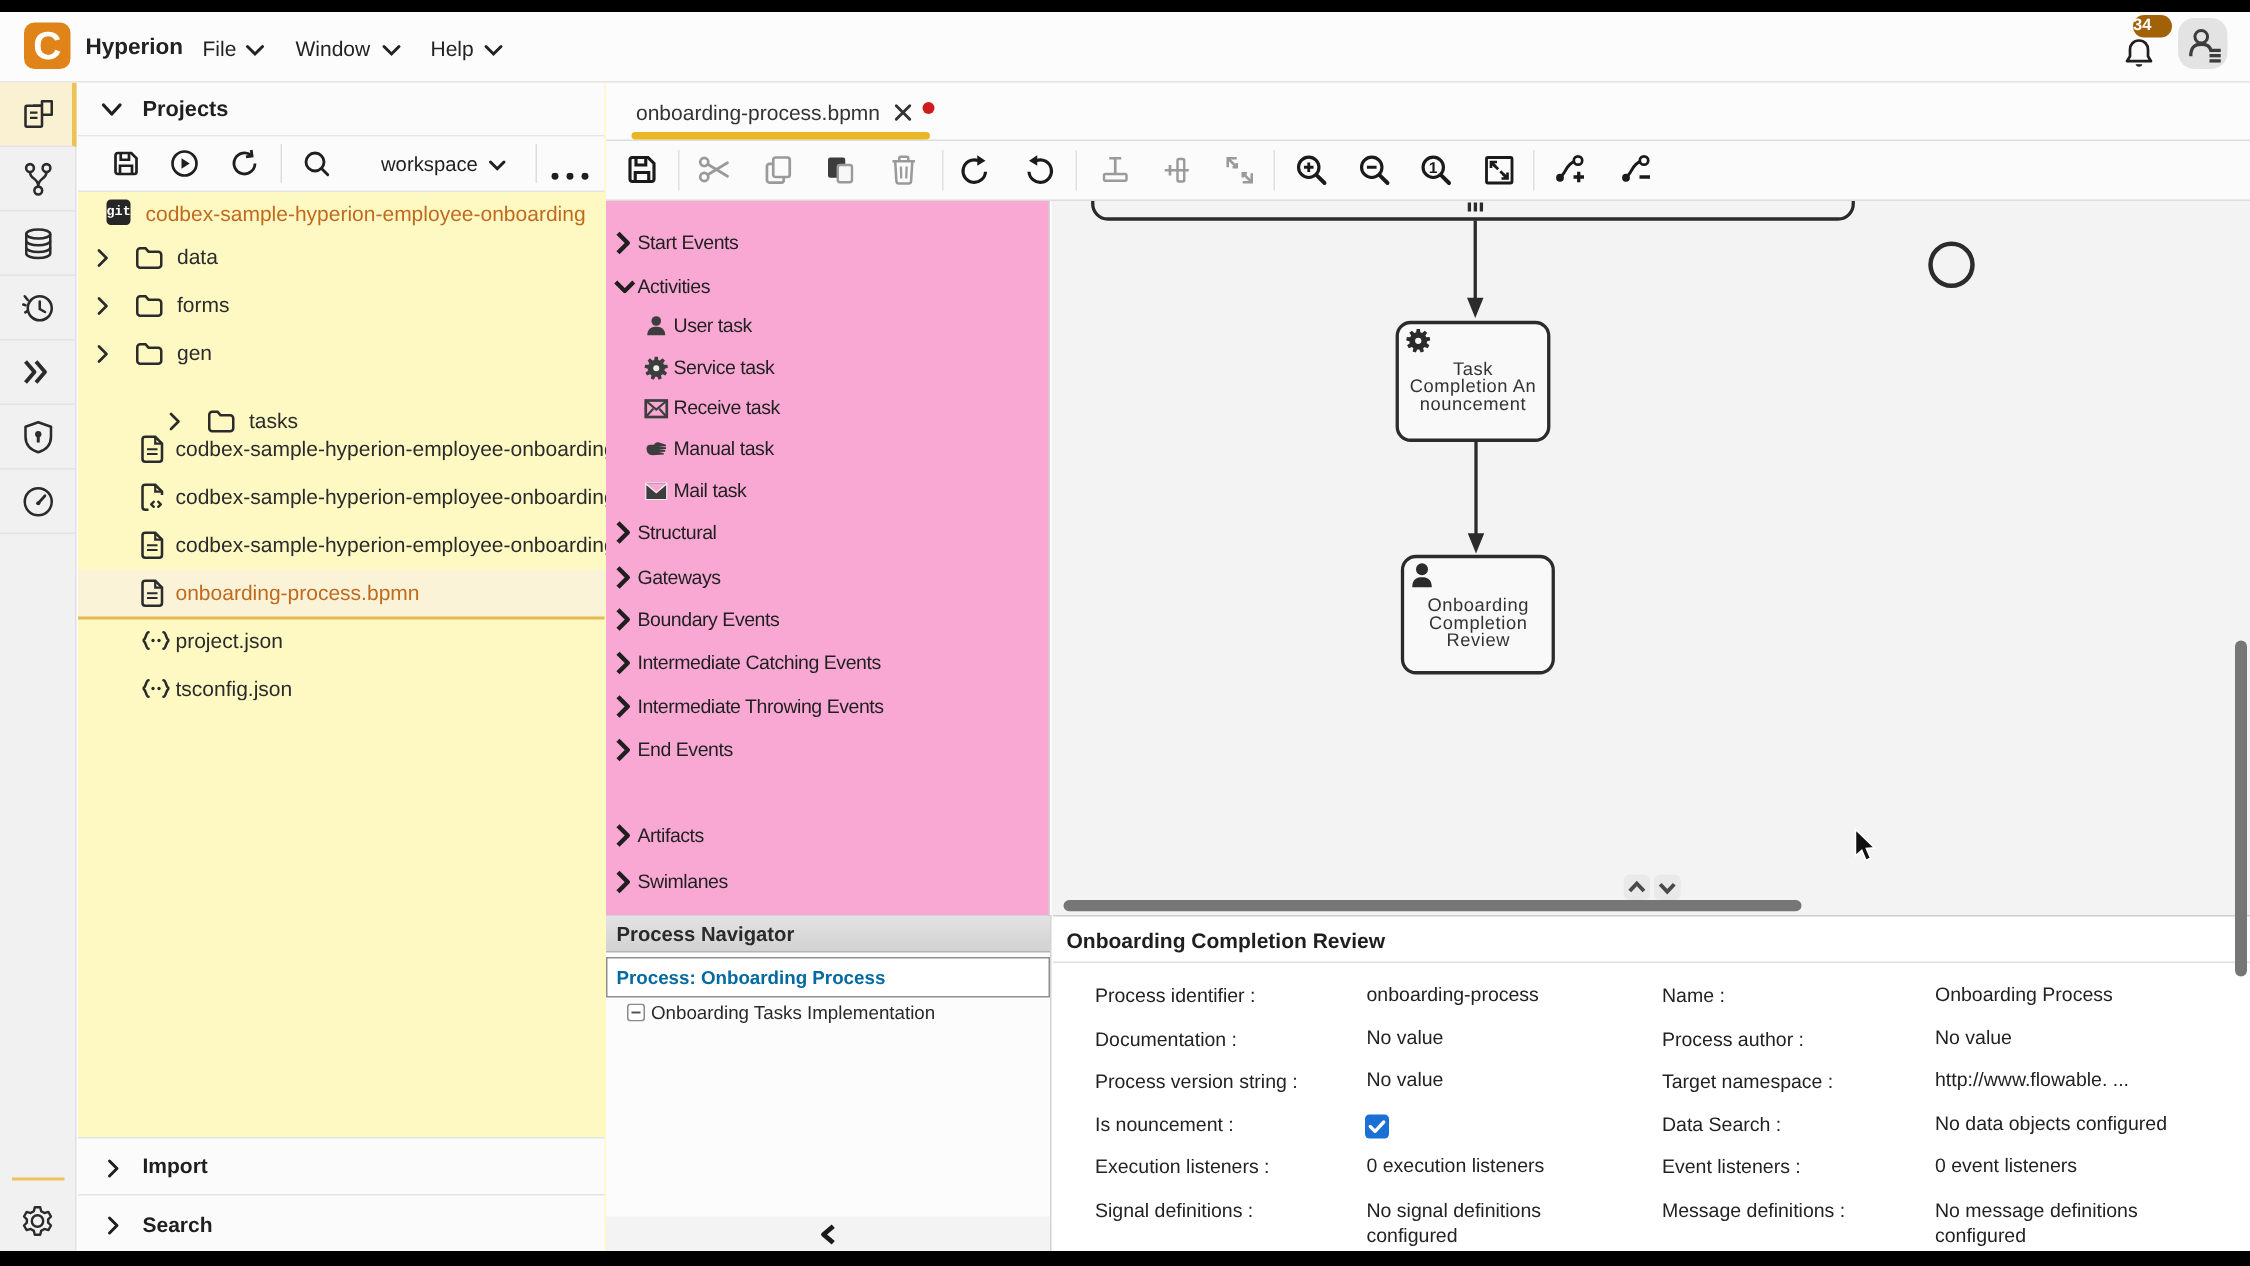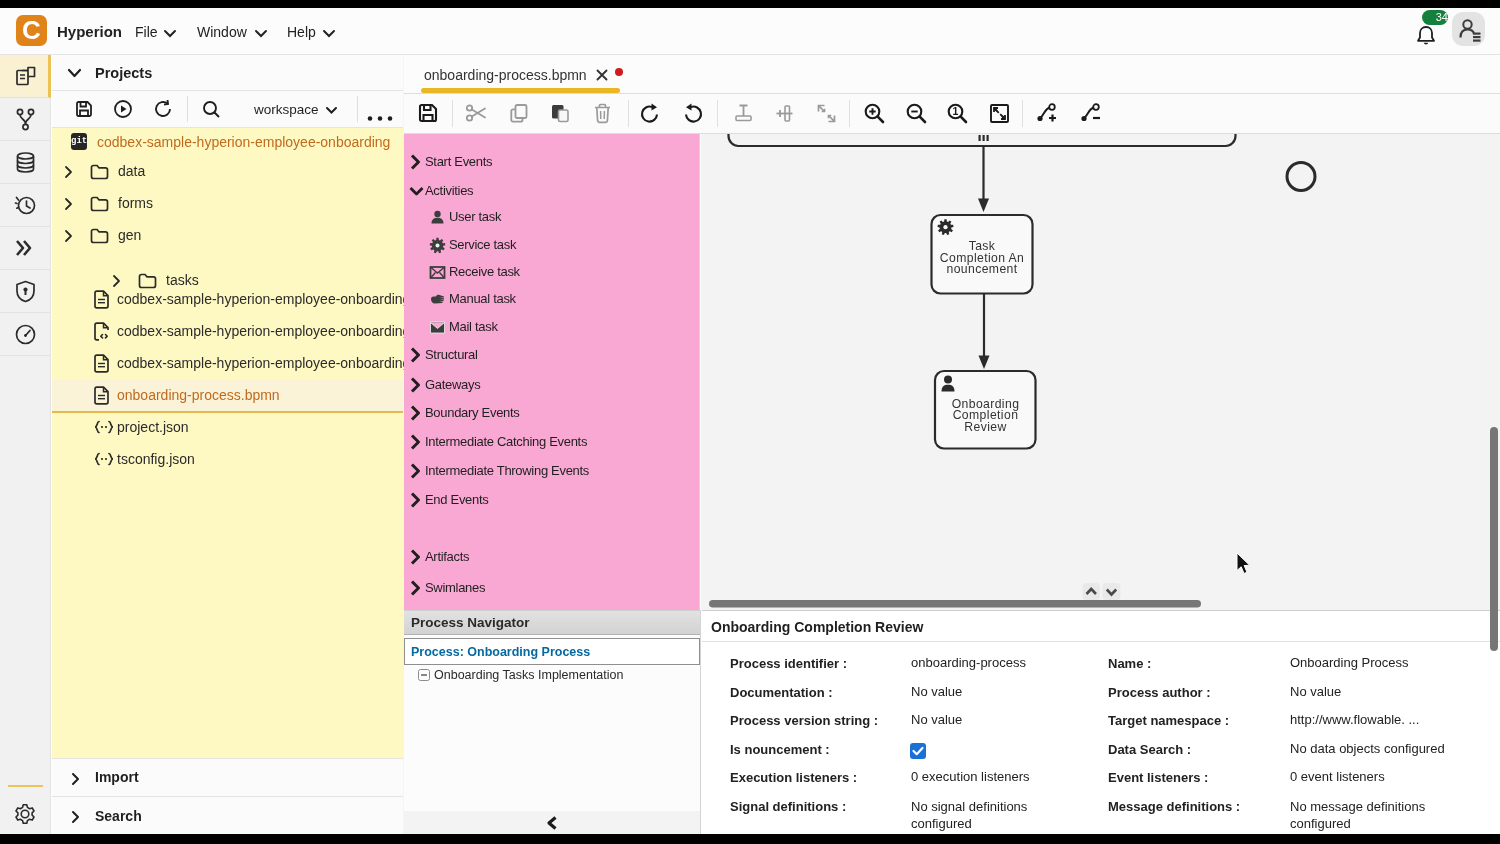--- a/index.html
+++ b/index.html
@@ -30,21 +30,21 @@
   .treerow .tname { position:absolute; left:66px; top:7px; font-size:14px; white-space:nowrap; }
   .treerow .fname { position:absolute; left:65px; top:7px; font-size:14px; white-space:nowrap; max-width:287px; overflow:hidden; display:inline-block; }
   .treerow.sel { background:#fbf3d8; border-bottom:2px solid #e4b94d; height:33px; }
   
   #tabbar { left:404px; top:55px; width:1096px; height:39px; background:#fcfcfc; border-bottom:1px solid #ddd; z-index:5;}
   #bpmn-tools { left:404px; top:94px; width:1096px; height:40px; background:#fbfbfb; border-bottom:1px solid #dcdcdc; z-index:5;}
   #palette { left:404px; top:134px; width:296px; height:476px; background:#f9a8d4; border-right:1px solid #d4d4d4; }
   #canvas { left:701px; top:134px; width:799px; height:476px; background:#f3f3f3; }
   #navigator { left:404px; top:610px; width:297px; height:224px; background:#fcfcfc; border-right:1px solid #d4d4d4; border-top:1px solid #cfcfcf;}
   #props { left:702px; top:610px; width:798px; height:224px; background:#fff; border-top:1px solid #cfcfcf; }
-  .plabel { font-weight:bold; font-size:13px; color:#222; }
+  .plabel { font-weight:normal; font-size:13px; color:#222; }
   .pval { font-size:13px; color:#222; }
   .prow { left:0; width:296px; height:20px; line-height:20px; }
   .prow .pchev { position:absolute; left:6px; top:2px; }
   .prow .ptxt { position:absolute; left:21px; top:0; font-size:13px; letter-spacing:-0.3px; color:#1f1f1f; white-space:nowrap; }
   .prow .psico { position:absolute; left:25px; top:2px; }
   .prow .pstxt { position:absolute; left:45px; top:0; font-size:13px; letter-spacing:-0.3px; color:#1f1f1f; white-space:nowrap; }
 </style>
 </head>
 <body>
 <div id="stage">
@@ -95,21 +95,21 @@
         <path d="M2 2 L7 7 L12 2" stroke="#222" stroke-width="2" fill="none" stroke-linecap="round"></path>
       </svg>
     <div class="abs menu" style="left:287px;">Help</div>
     <svg class="abs" style="left:322px; top:21px;" width="14" height="9" viewBox="0 0 14 9">
         <path d="M2 2 L7 7 L12 2" stroke="#222" stroke-width="2" fill="none" stroke-linecap="round"></path>
       </svg>
     <svg class="abs" style="left:1415px; top:16px;" width="22" height="24" viewBox="0 0 22 24">
       <path d="M11 3 C7.3 3 5 5.8 5 9 L5 13.5 L3 16.8 L19 16.8 L17 13.5 L17 9 C17 5.8 14.7 3 11 3 Z" fill="none" stroke="#1f1f1f" stroke-width="1.8" stroke-linejoin="round"></path>
       <path d="M8.7 18.8 A2.4 2.4 0 0 0 13.3 18.8 Z" fill="#1f1f1f"></path>
     </svg>
-    <div class="abs" style="left:1422px; top:2px; width:26px; height:15px; background:#15803d; border-radius:8px; color:#fff; font-size:11px; font-weight:normal; text-align:right; line-height:15px;">34</div>
+    <div class="abs" style="left:1422px; top:2px; width:26px; height:15px; background:#a16207; border-radius:8px; color:#fff; font-size:11px; font-weight:bold; text-align:left; line-height:15px;">34</div>
     <div class="abs" style="left:1452px; top:4px; width:33px; height:34px; background:#e3e3e3; border-radius:11px;">
       <svg width="33" height="34" viewBox="0 0 33 34">
         <circle cx="15.5" cy="12.5" r="4.2" fill="none" stroke="#3c3c3c" stroke-width="2"></circle>
         <path d="M8.5 25.5 C8.5 19.5 11 17.5 15.5 17.5 C19.5 17.5 21.5 19 22 22" fill="none" stroke="#3c3c3c" stroke-width="2.2"></path>
         <g fill="#3c3c3c">
             <rect x="21" y="20.5" width="7.5" height="2.2"></rect>
             <rect x="21" y="24" width="7.5" height="2.2"></rect>
             <rect x="21" y="27.5" width="7.5" height="2.2"></rect>
           </g>
       </svg>

